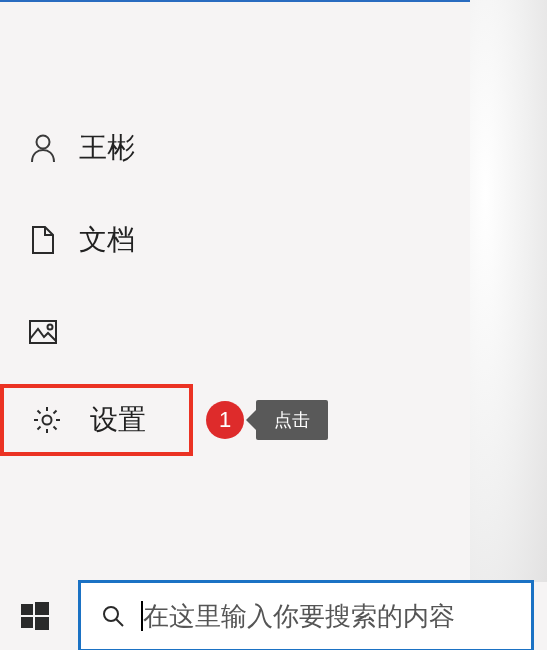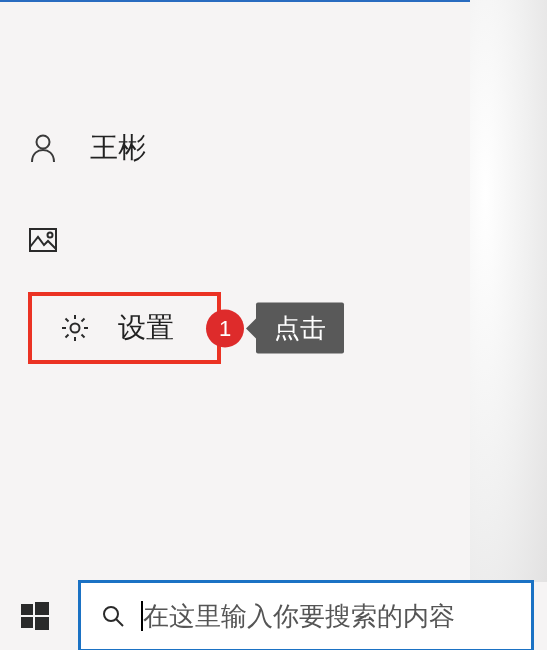--- a/index.html
+++ b/index.html
@@ -45,21 +45,21 @@
       margin-bottom: 20px;
       position: relative;
     }
     .menu-item .icon-slot {
       width: 38px;
       display: flex;
       align-items: center;
       justify-content: center;
     }
     .menu-item .label {
-      margin-left: 28px;
+      margin-left: 17px;
       font-size: 28px;
       color: #222;
     }
     .menu-item.highlighted {
       border: 4px solid #eb3223;
       margin-bottom: 16px;
       margin-top: -4px;
       width: 193px;
     }
     .menu-item.highlighted .label {
@@ -83,21 +83,21 @@
       align-items: center;
       justify-content: center;
       font-size: 22px;
       font-weight: 500;
     }
     .callout-box {
       position: relative;
       margin-left: 12px;
       background: #595959;
       color: #fff;
-      font-size: 26px;
+      font-size: 18px;
       padding: 8px 18px;
       border-radius: 2px;
     }
     .callout-box::before {
       content: "";
       position: absolute;
       left: -10px;
       top: 50%;
       transform: translateY(-50%);
       width: 0;
@@ -166,32 +166,41 @@
     <div class="menu-item">
       <span class="icon-slot">
         <svg width="26" height="30" viewBox="0 0 26 30">
           <circle cx="13" cy="9" r="6.5" fill="none" stroke="#3a3a3a" stroke-width="2"></circle>
           <path d="M2 29 C2 20 8 17 13 17 C18 17 24 20 24 29" fill="none" stroke="#3a3a3a" stroke-width="2"></path>
         </svg>
       </span>
       <span class="label">王彬</span>
     </div>
 
+    <div class="menu-item">
+      <span class="icon-slot">
+        <svg width="24" height="30" viewBox="0 0 24 30">
+          <path d="M2 2 H14 L22 10 V28 H2 Z" fill="none" stroke="#2a2a2a" stroke-width="2" stroke-linejoin="miter"></path>
+          <path d="M14 2 V10 H22" fill="none" stroke="#2a2a2a" stroke-width="2"></path>
+        </svg>
+      </span>
+      <span class="label">文档</span>
+    </div>
 
     <div class="menu-item">
       <span class="icon-slot">
         <svg width="30" height="26" viewBox="0 0 30 26">
           <rect x="2" y="2" width="26" height="22" fill="none" stroke="#2a2a2a" stroke-width="2"></rect>
           <path d="M2 20 L10 10 L16 18 L20 14 L28 22" fill="none" stroke="#2a2a2a" stroke-width="2"></path>
           <circle cx="22" cy="8" r="2.5" fill="none" stroke="#2a2a2a" stroke-width="2"></circle>
         </svg>
       </span>
     </div>
 
-    <div style="position:relative;padding-left:28px;">
+    <div style="position:relative;">
       <div class="menu-item highlighted">
         <span class="icon-slot">
           <svg width="30" height="30" viewBox="0 0 30 30">
             <circle cx="15" cy="15" r="4.5" fill="none" stroke="#2a2a2a" stroke-width="2"></circle>
             <g stroke="#2a2a2a" stroke-width="2">
               <line x1="15" y1="2" x2="15" y2="6"></line>
               <line x1="15" y1="24" x2="15" y2="28"></line>
               <line x1="2" y1="15" x2="6" y2="15"></line>
               <line x1="24" y1="15" x2="28" y2="15"></line>
               <line x1="5.5" y1="5.5" x2="8.5" y2="8.5"></line>

